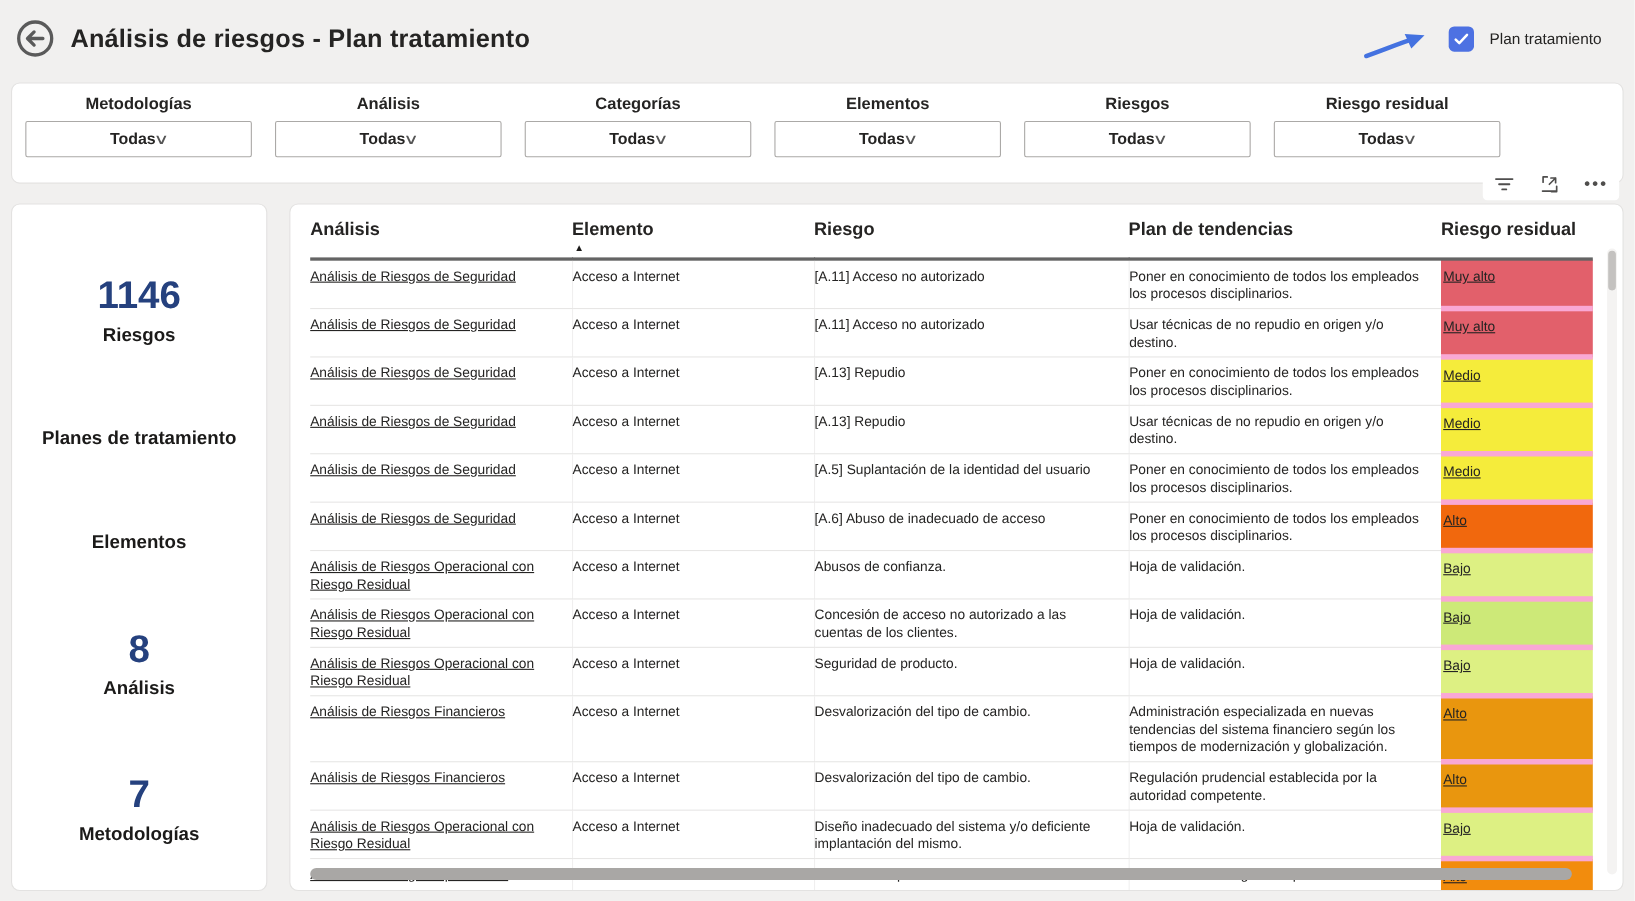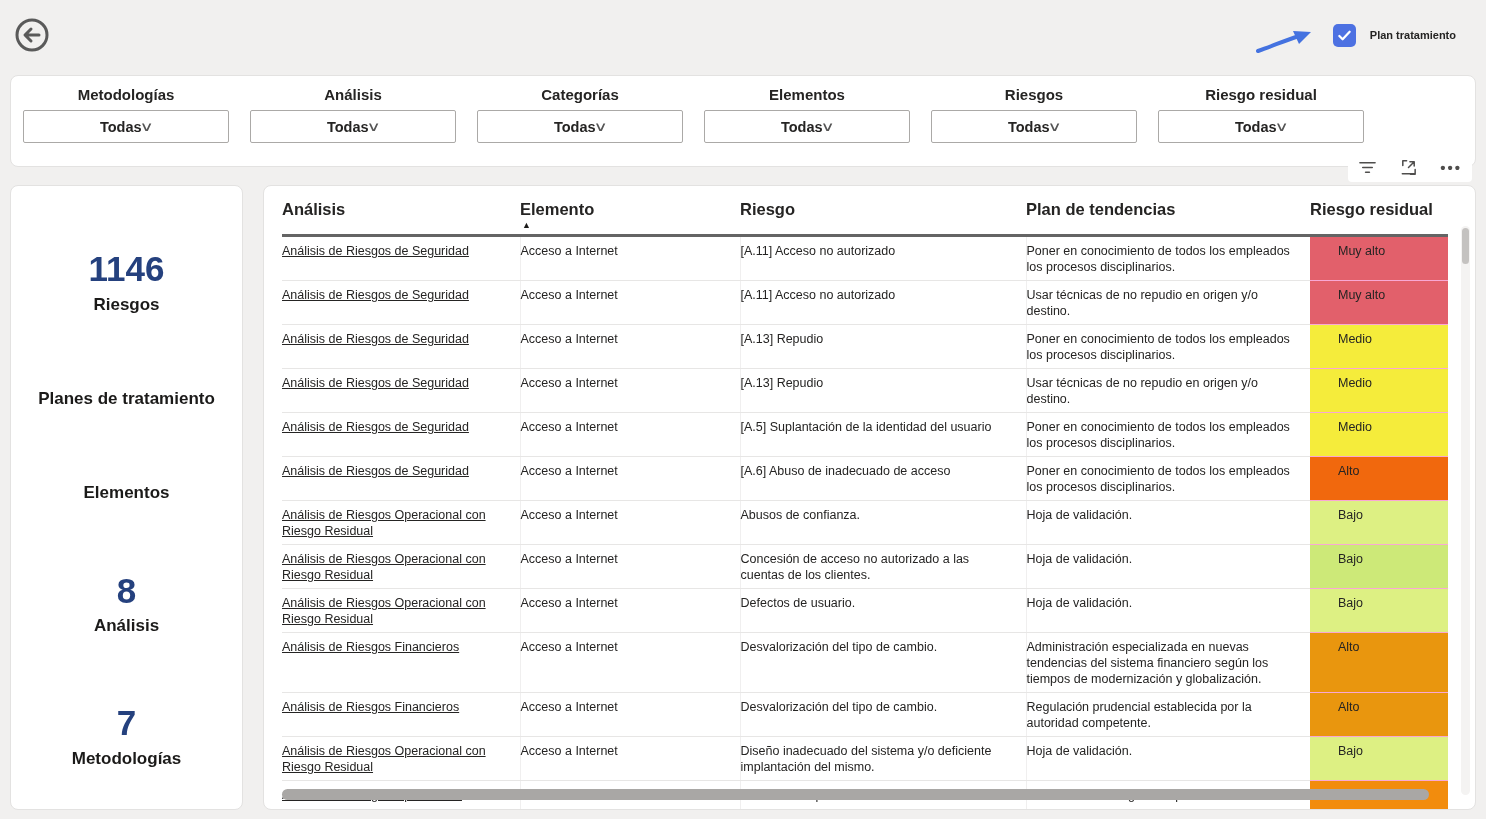--- a/index.html
+++ b/index.html
@@ -11,21 +11,21 @@
   
   .topbar { position:absolute; left:0; top:0; width:100%; height:70px;
             display:flex; align-items:center; padding:0 30px 0 14px; }
   .back-btn { width:36px; height:36px; flex:0 0 36px; cursor:pointer; }
   .page-title { font-size:23px; font-weight:700; margin-left:14px; letter-spacing:.2px; }
   .toggle-cluster { margin-left:auto; display:flex; align-items:center; gap:14px; }
   .annot-arrow { width:64px; height:34px; margin-top:10px; }
   .checkbox { width:23px; height:23px; border-radius:5px; background:#4D71E2;
               display:flex; align-items:center; justify-content:center; cursor:pointer; }
   .checkbox svg { width:15px; height:15px; }
-  .toggle-label { font-size:11px; font-weight:700;text-align:right; }
+  .toggle-label { font-size:14px; font-weight:400;text-align:right; }
 
   
   .filter-card { position:absolute; left:10px; top:75px; width:1466px; height:92px;
                  background:#fff; border:1px solid #E3E2E1; border-radius:8px;
                  display:flex; padding:10px 8px 0 12px; }
   .filter-items { display:flex; gap:21px; }
   .filter-group { width:206px; display:flex; flex-direction:column; }
   .filter-label { font-size:15px; font-weight:700; text-align:center; margin-bottom:7px; }
   .dropdown { height:33px; border:1px solid #ABA9A7; background:#fff; border-radius:2px;
               display:flex; align-items:center; justify-content:center;
@@ -56,21 +56,21 @@
                 padding:6px 18px 0 18px; overflow:hidden; }
   table { border-collapse:collapse; table-layout:fixed; width:1166px; }
   th { text-align:left; vertical-align:top; font-size:16.5px; font-weight:700;
        padding:8px 14px 2px 0; }
   thead tr { border-bottom:3px solid #646464; }
   .sort-caret { display:block; font-size:9px; line-height:8px; color:#1b1a19; margin:2px 0 3px 2px; }
   .sort-spacer { display:block; height:13px; }
   td { vertical-align:top; font-size:12.5px; line-height:16px;
        padding:6px 14px 5px 0; border-bottom:1px solid #E7E6E5; }
   td.c-analisis a { color:#252423; text-decoration:underline; cursor:pointer; }
-  td.c-residual { padding:6px 28px; border-bottom:1px solid #f9a8d4; }
+  td.c-residual { padding:6px 2px; border-bottom:5px solid #f9a8d4;text-decoration:underline; }
   tbody td:not(.c-residual) { border-right:1px solid #F0EFEF; }
   tbody td.c-plan { border-right:none; }
   tr { height:43px; }
 
   
   .vscroll { position:absolute; right:5px; top:40px; bottom:14px; width:9px;
              background:#F4F3F2; border-radius:5px; }
   .vthumb { position:absolute; top:2px; left:1px; width:7px; height:36px;
             background:#C4C2C0; border-radius:4px; cursor:pointer; }
   .hscroll { position:absolute; left:18px; right:34px; bottom:9px; height:11px; }
@@ -79,20 +79,21 @@
 </head>
 <body>
 
 <header class="topbar">
   <span class="back-btn">
     <svg viewBox="0 0 36 36" width="36" height="36">
       <circle cx="18" cy="18" r="15" fill="none" stroke="#5A5A5A" stroke-width="3"></circle>
       <path d="M25 18 H12 M17 12 L11 18 L17 24" fill="none" stroke="#5A5A5A" stroke-width="3" stroke-linecap="round" stroke-linejoin="round"></path>
     </svg>
   </span>
+  <h1 class="page-title">Análisis de riesgos - Plan tratamiento</h1>
   <div class="toggle-cluster">
     <span class="annot-arrow">
       <svg viewBox="0 0 64 34" width="64" height="34">
         <path d="M3 28 C 20 22, 34 16, 50 11" fill="none" stroke="#4472E0" stroke-width="4" stroke-linecap="round"></path>
         <path d="M38 8 L56 9 L44 21 Z" fill="#4472E0"></path>
       </svg>
     </span>
     <span class="checkbox">
       <svg viewBox="0 0 16 16">
           <path d="M2.5 8.5 L6 12 L13.5 4" fill="none" stroke="#fff" stroke-width="2.4" stroke-linecap="round" stroke-linejoin="round"></path>
@@ -256,21 +257,21 @@
         <tr>
           <td class="c-analisis"><a>Análisis de Riesgos Operacional con Riesgo Residual</a></td>
           <td class="c-elemento">Acceso a Internet</td>
           <td class="c-riesgo">Concesión de acceso no autorizado a las cuentas de los clientes.</td>
           <td class="c-plan">Hoja de validación.</td>
           <td class="c-residual" style="background: rgb(205, 233, 120);">Bajo</td>
         </tr>
         <tr>
           <td class="c-analisis"><a>Análisis de Riesgos Operacional con Riesgo Residual</a></td>
           <td class="c-elemento">Acceso a Internet</td>
-          <td class="c-riesgo">Defectos de usuario.</td>
+          <td class="c-riesgo">Seguridad de producto.</td>
           <td class="c-plan">Hoja de validación.</td>
           <td class="c-residual" style="background: rgb(221, 240, 131);">Bajo</td>
         </tr>
         <tr>
           <td class="c-analisis"><a>Análisis de Riesgos Financieros</a></td>
           <td class="c-elemento">Acceso a Internet</td>
           <td class="c-riesgo">Desvalorización del tipo de cambio.</td>
           <td class="c-plan">Administración especializada en nuevas tendencias del sistema financiero según los tiempos de modernización y globalización.</td>
           <td class="c-residual" style="background: rgb(233, 150, 14);">Alto</td>
         </tr>

